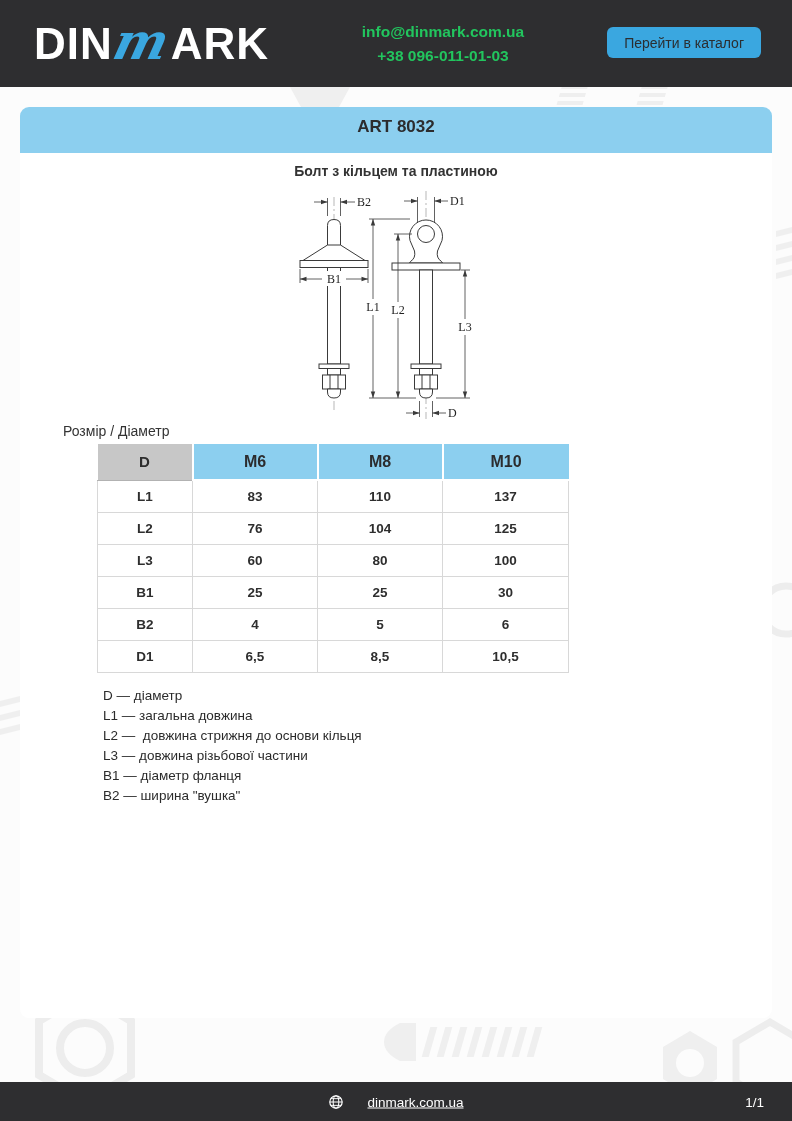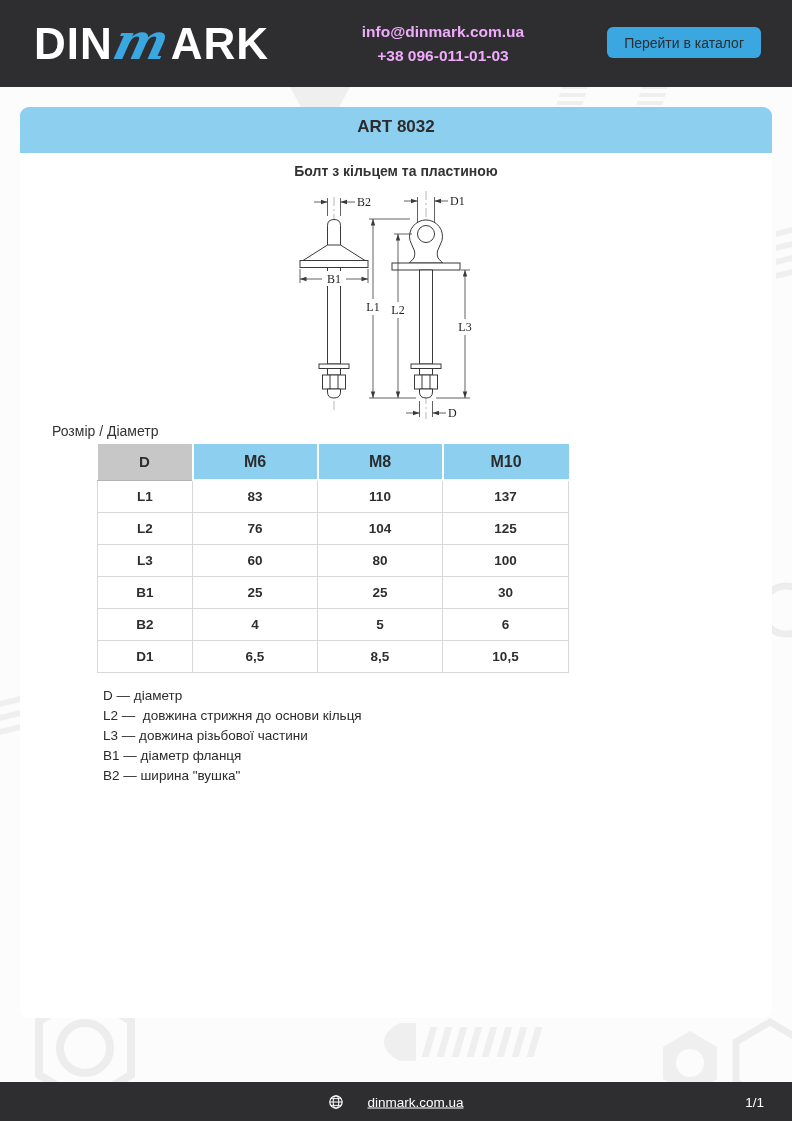--- a/index.html
+++ b/index.html
@@ -23,21 +23,21 @@
     color:#ffffff; white-space:nowrap;
   }
   .logo-m {
     color:var(--accent_blue,#3aa7e0);
     display:inline-block; transform:skewX(-14deg);
     font-family:"DejaVu Serif", serif; font-style:italic; font-weight:700;
     font-size:50px; line-height:1; margin:0 2px;
   }
   .contact {
     position:absolute; left:443px; top:20px; transform:translateX(-50%);
-    text-align:center; color:#f0abfc; font-size:15.5px; font-weight:700;
+    text-align:center; color:#22c55e; font-size:15.5px; font-weight:700;
     line-height:24px; white-space:nowrap;
   }
   .catalog-btn {
     position:absolute; right:31px; top:27px; height:31px; padding:0 17px;
     background:var(--accent_blue,#3aa7e0); border:none; border-radius:6px;
     font-family:inherit; font-size:14px; color:#2b2e31; cursor:pointer;
     line-height:33px;
   }
 
   
@@ -52,21 +52,21 @@
   .card {
     position:absolute; left:20px; top:146px; width:752px; height:872px;
     background:#ffffff; border-radius:0 0 9px 9px; z-index:1;
   }
   .product-title {
     margin:17px 0 0 0; text-align:center;
     font-size:14px; font-weight:700; color:#333333;
   }
   .drawing { display:block; margin:10px auto 0 auto; }
 
-  .size-caption { margin:3px 0 5px 32px; font-size:14px; color:#333333; line-height:15px; }
+  .size-caption { margin:3px 0 5px 43px; font-size:14px; color:#333333; line-height:15px; }
 
   
   table.spec { border-collapse:collapse; margin-left:77px; table-layout:fixed; }
   table.spec th, table.spec td { text-align:center; padding:0; }
   .th-d, .rowhead {
     background:var(--table_gray,#c7c7c7); color:#2e2e2e;
     border-bottom:1px solid #b2b2b2; font-weight:700;
   }
   .th-d { font-size:15px; height:35px; }
   .rowhead { font-size:14.5px; }
@@ -309,20 +309,21 @@
       <td class="rowhead">D1</td>
       <td>6,5</td>
       <td>8,5</td>
       <td>10,5</td>
     </tr>
   </tbody>
     </table>
 
   <div class="legend">
     <div>D — діаметр</div>
+    <div>L1 — загальна довжина</div>
     <div>L2 —  довжина стрижня до основи кільця</div>
     <div>L3 — довжина різьбової частини</div>
     <div>B1 — діаметр фланця</div>
     <div>B2 — ширина "вушка"</div>
   </div>
 </div>
 
 <div class="footer">
   <div class="footer-center">
     <svg width="15" height="15" viewBox="0 0 16 16" aria-hidden="true">

